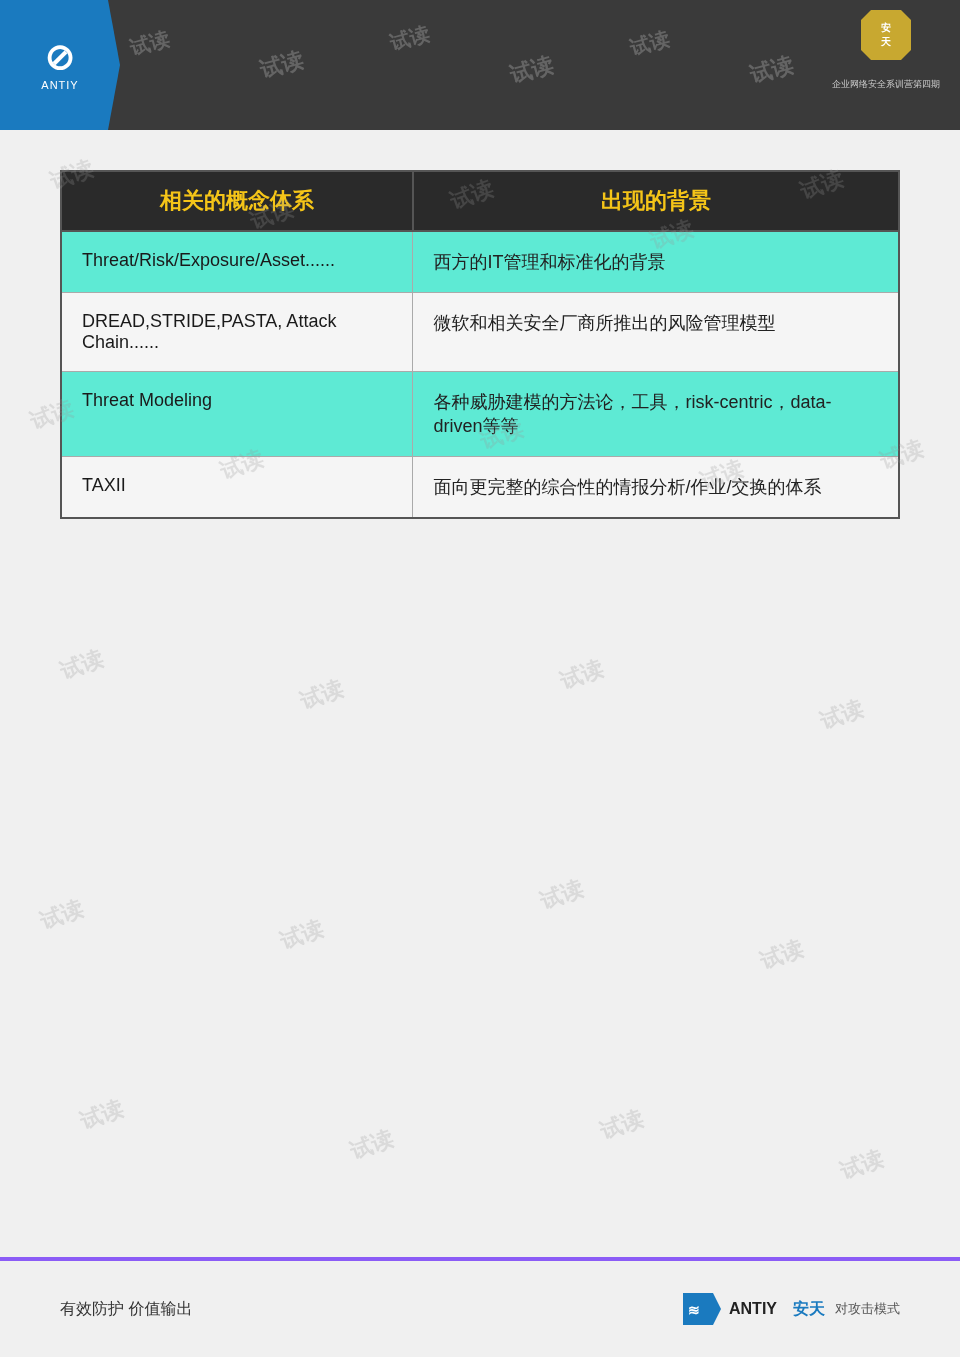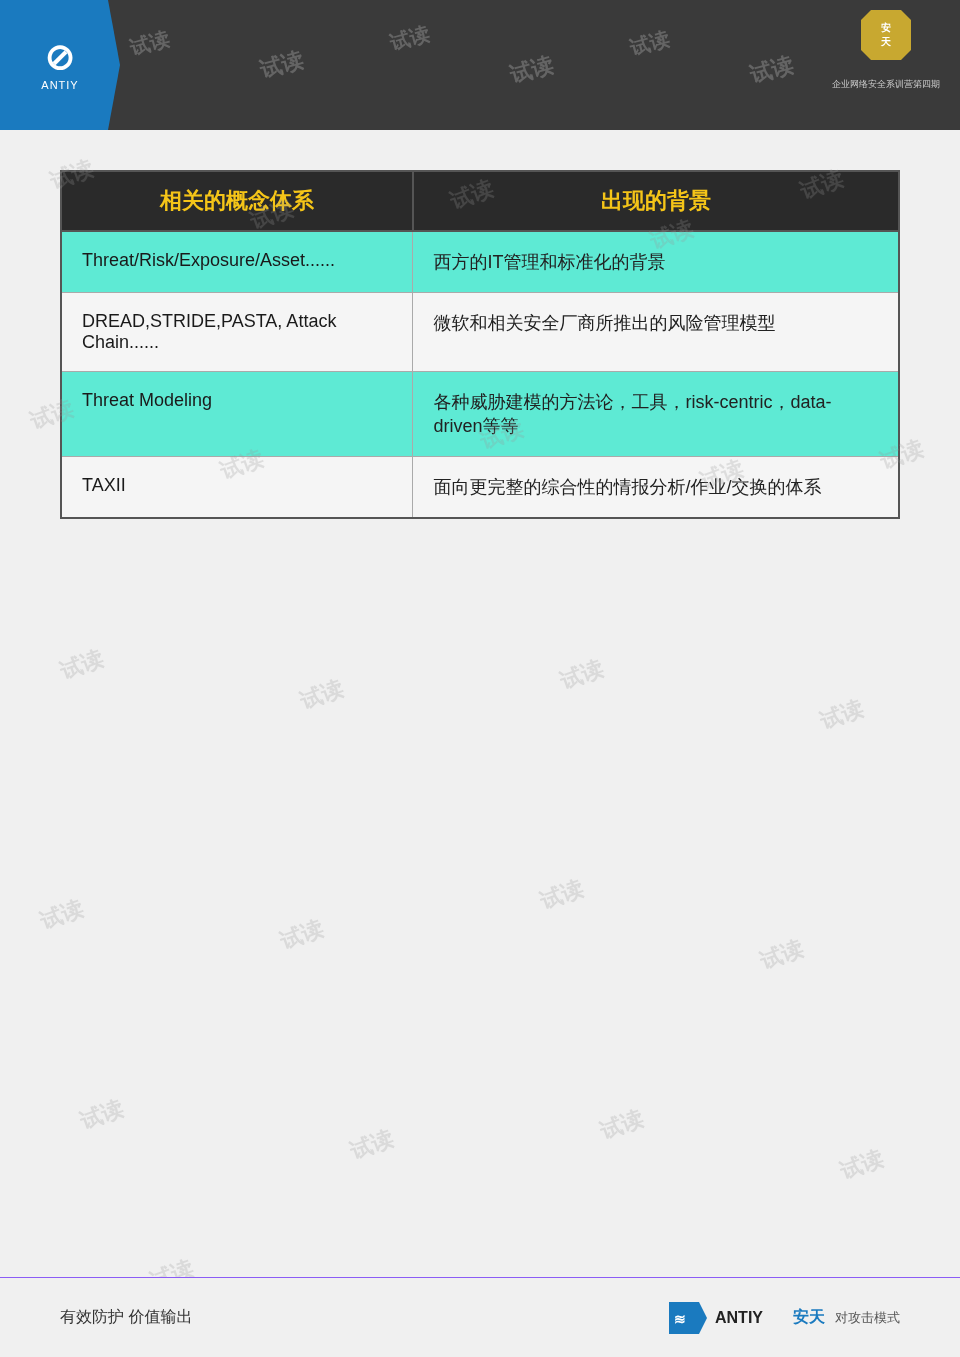--- a/index.html
+++ b/index.html
@@ -127,27 +127,27 @@
       width: 58%;
       color: #222;
     }
 
     
     .footer {
       position: absolute;
       bottom: 0;
       left: 0;
       width: 100%;
-      height: 80px;
+      height: 100px;
       background: #f0f0f0;
       display: flex;
       align-items: center;
       justify-content: space-between;
       padding: 0 60px;
-      border-top: 1px solid #8b5cf6;
+      border-top: 4px solid #8b5cf6;
     }
 
     .footer-left {
       font-size: 16px;
       color: #333;
       font-weight: 500;
     }
 
     .footer-right {
       display: flex;
@@ -252,16 +252,16 @@
 
 <div class="footer">
   <div class="footer-left">有效防护 价值输出</div>
   <div class="footer-right">
 
     <svg width="38" height="32" viewBox="0 0 38 32">
       <polygon points="0,0 30,0 38,16 30,32 0,32" fill="#1a7abf"></polygon>
       <text x="5" y="22" fill="white" font-size="14" font-weight="bold">≋</text>
     </svg>
     <span style="font-size:16px;color:#222;font-weight:bold;">ANTIY</span>
-    <span style="font-size:16px;color:#1a7abf;font-weight:bold;margin-left:22px;">安天</span>
+    <span style="font-size:16px;color:#1a7abf;font-weight:bold;margin-left:8px;">安天</span>
     <span style="font-size:13px;color:#555;margin-left:2px;">对攻击模式</span>
   </div>
 </div>
 
 </body></html>

